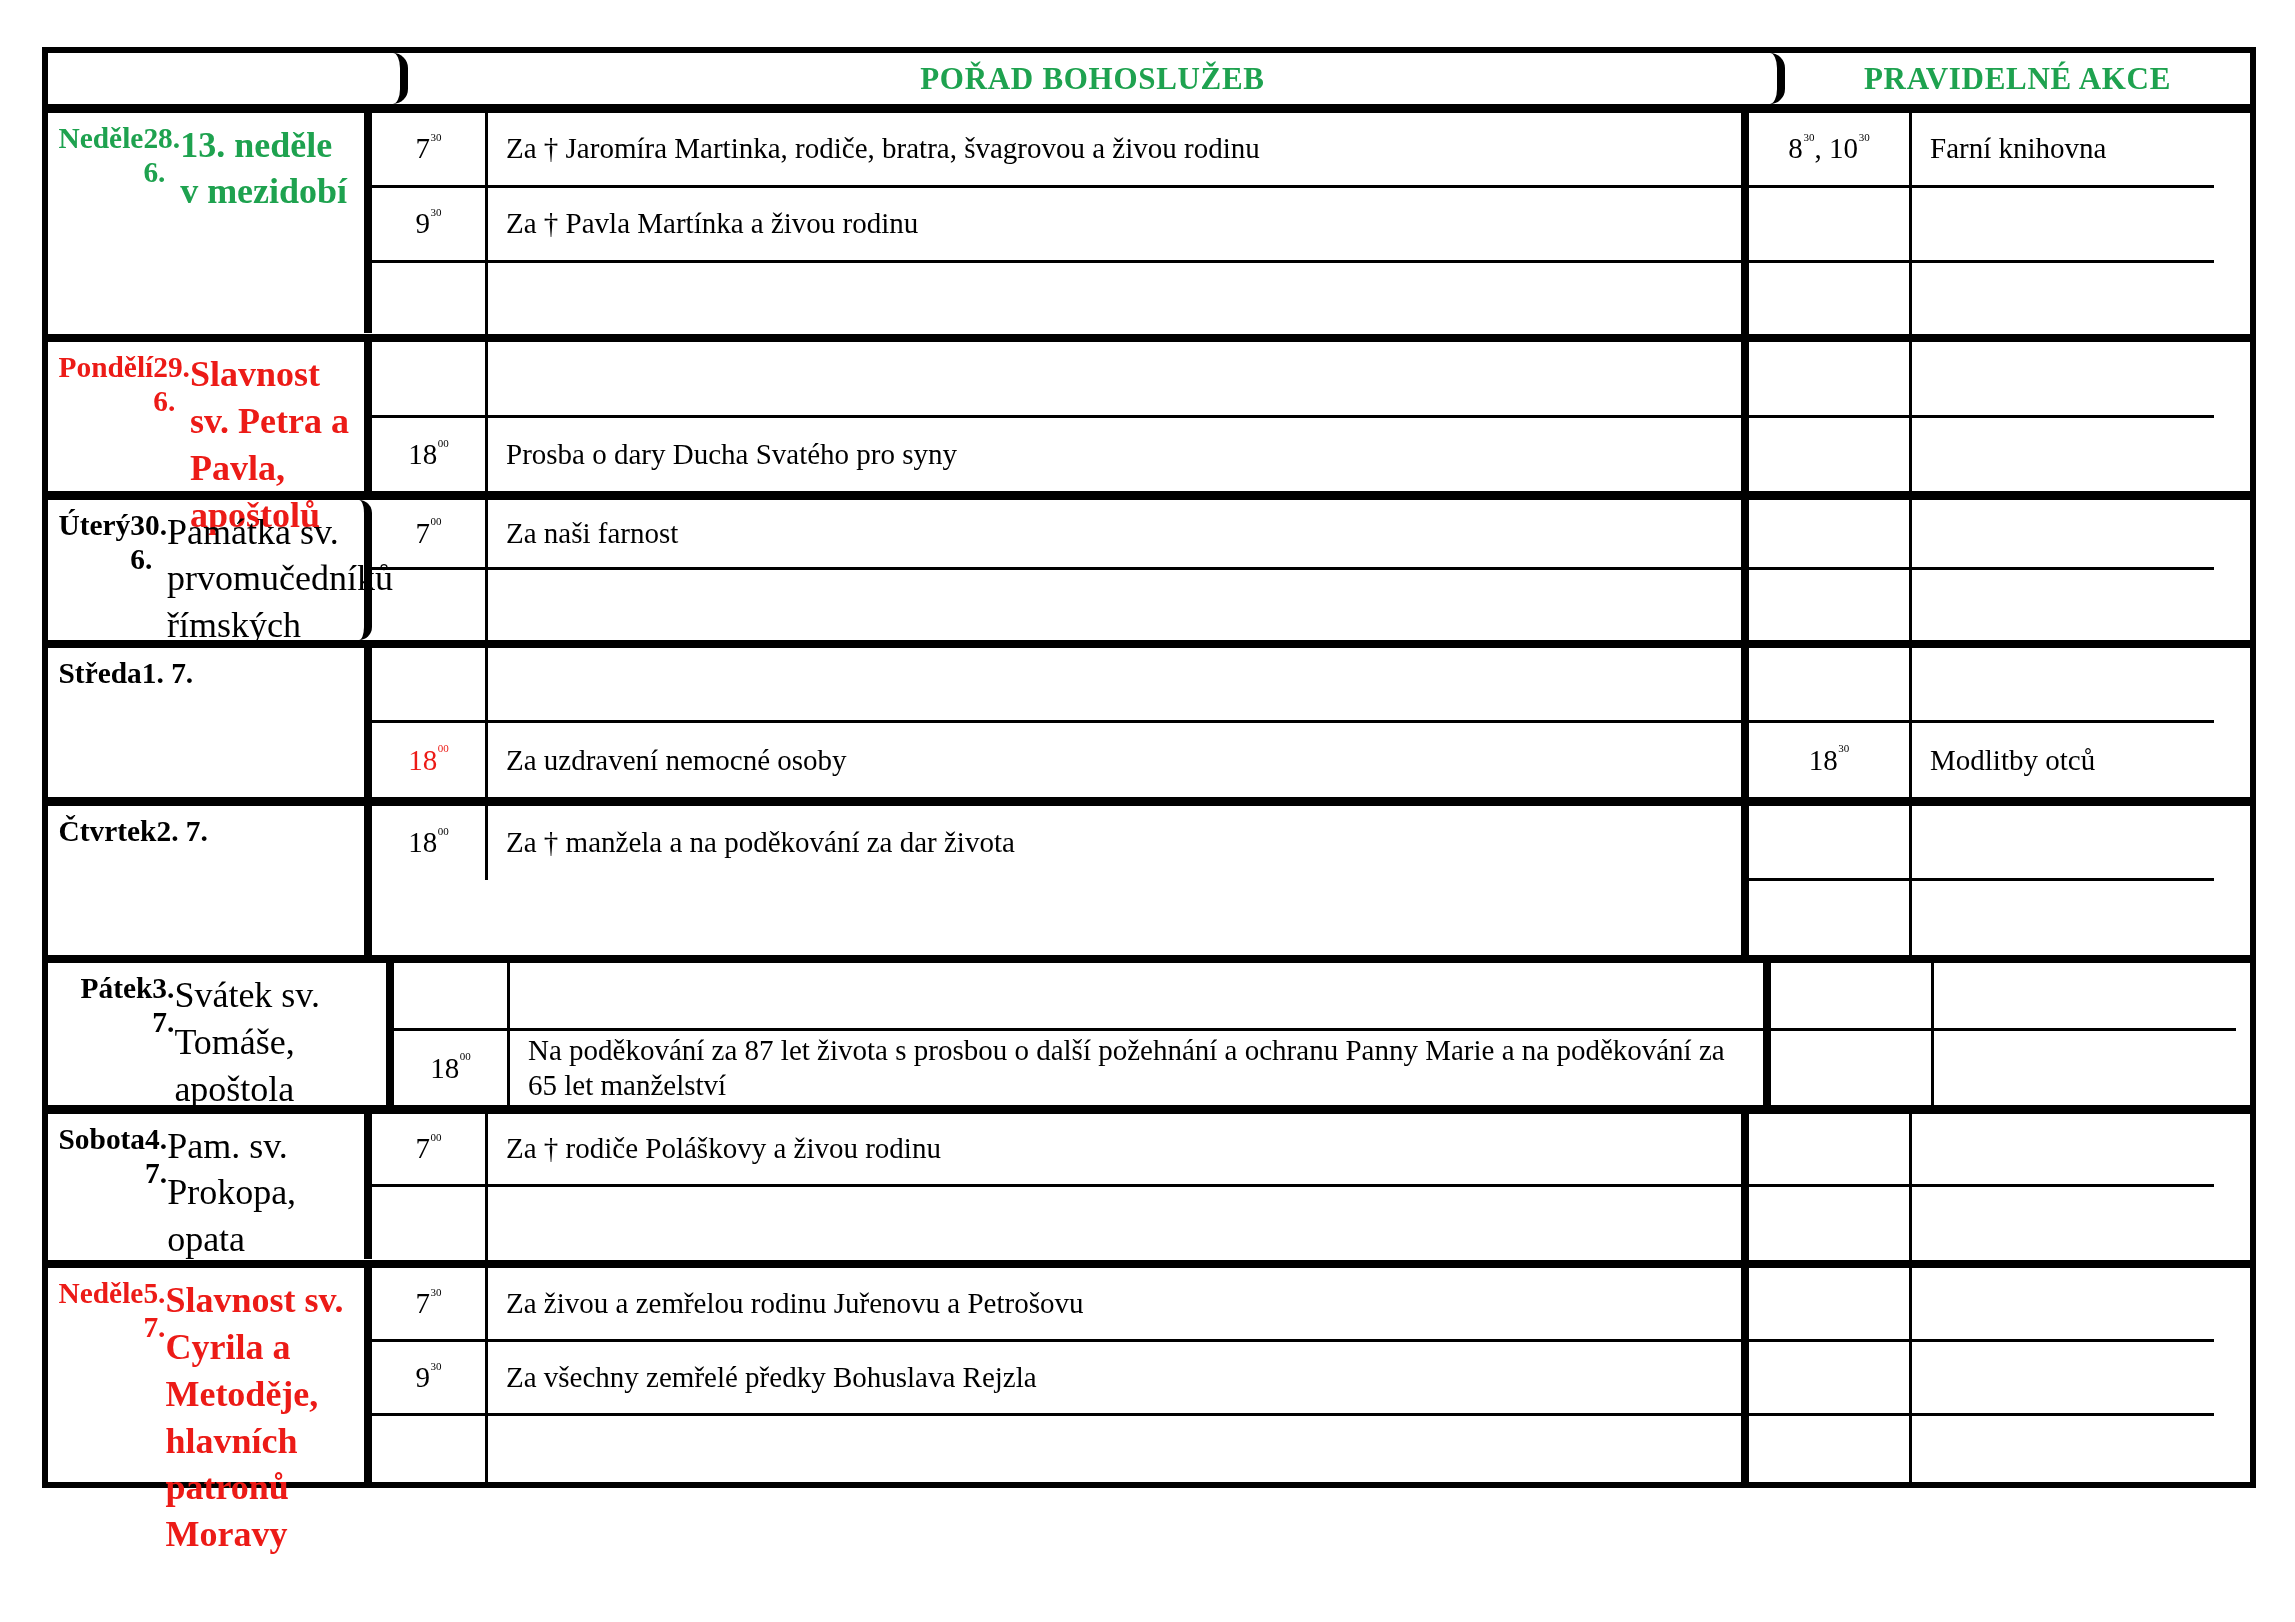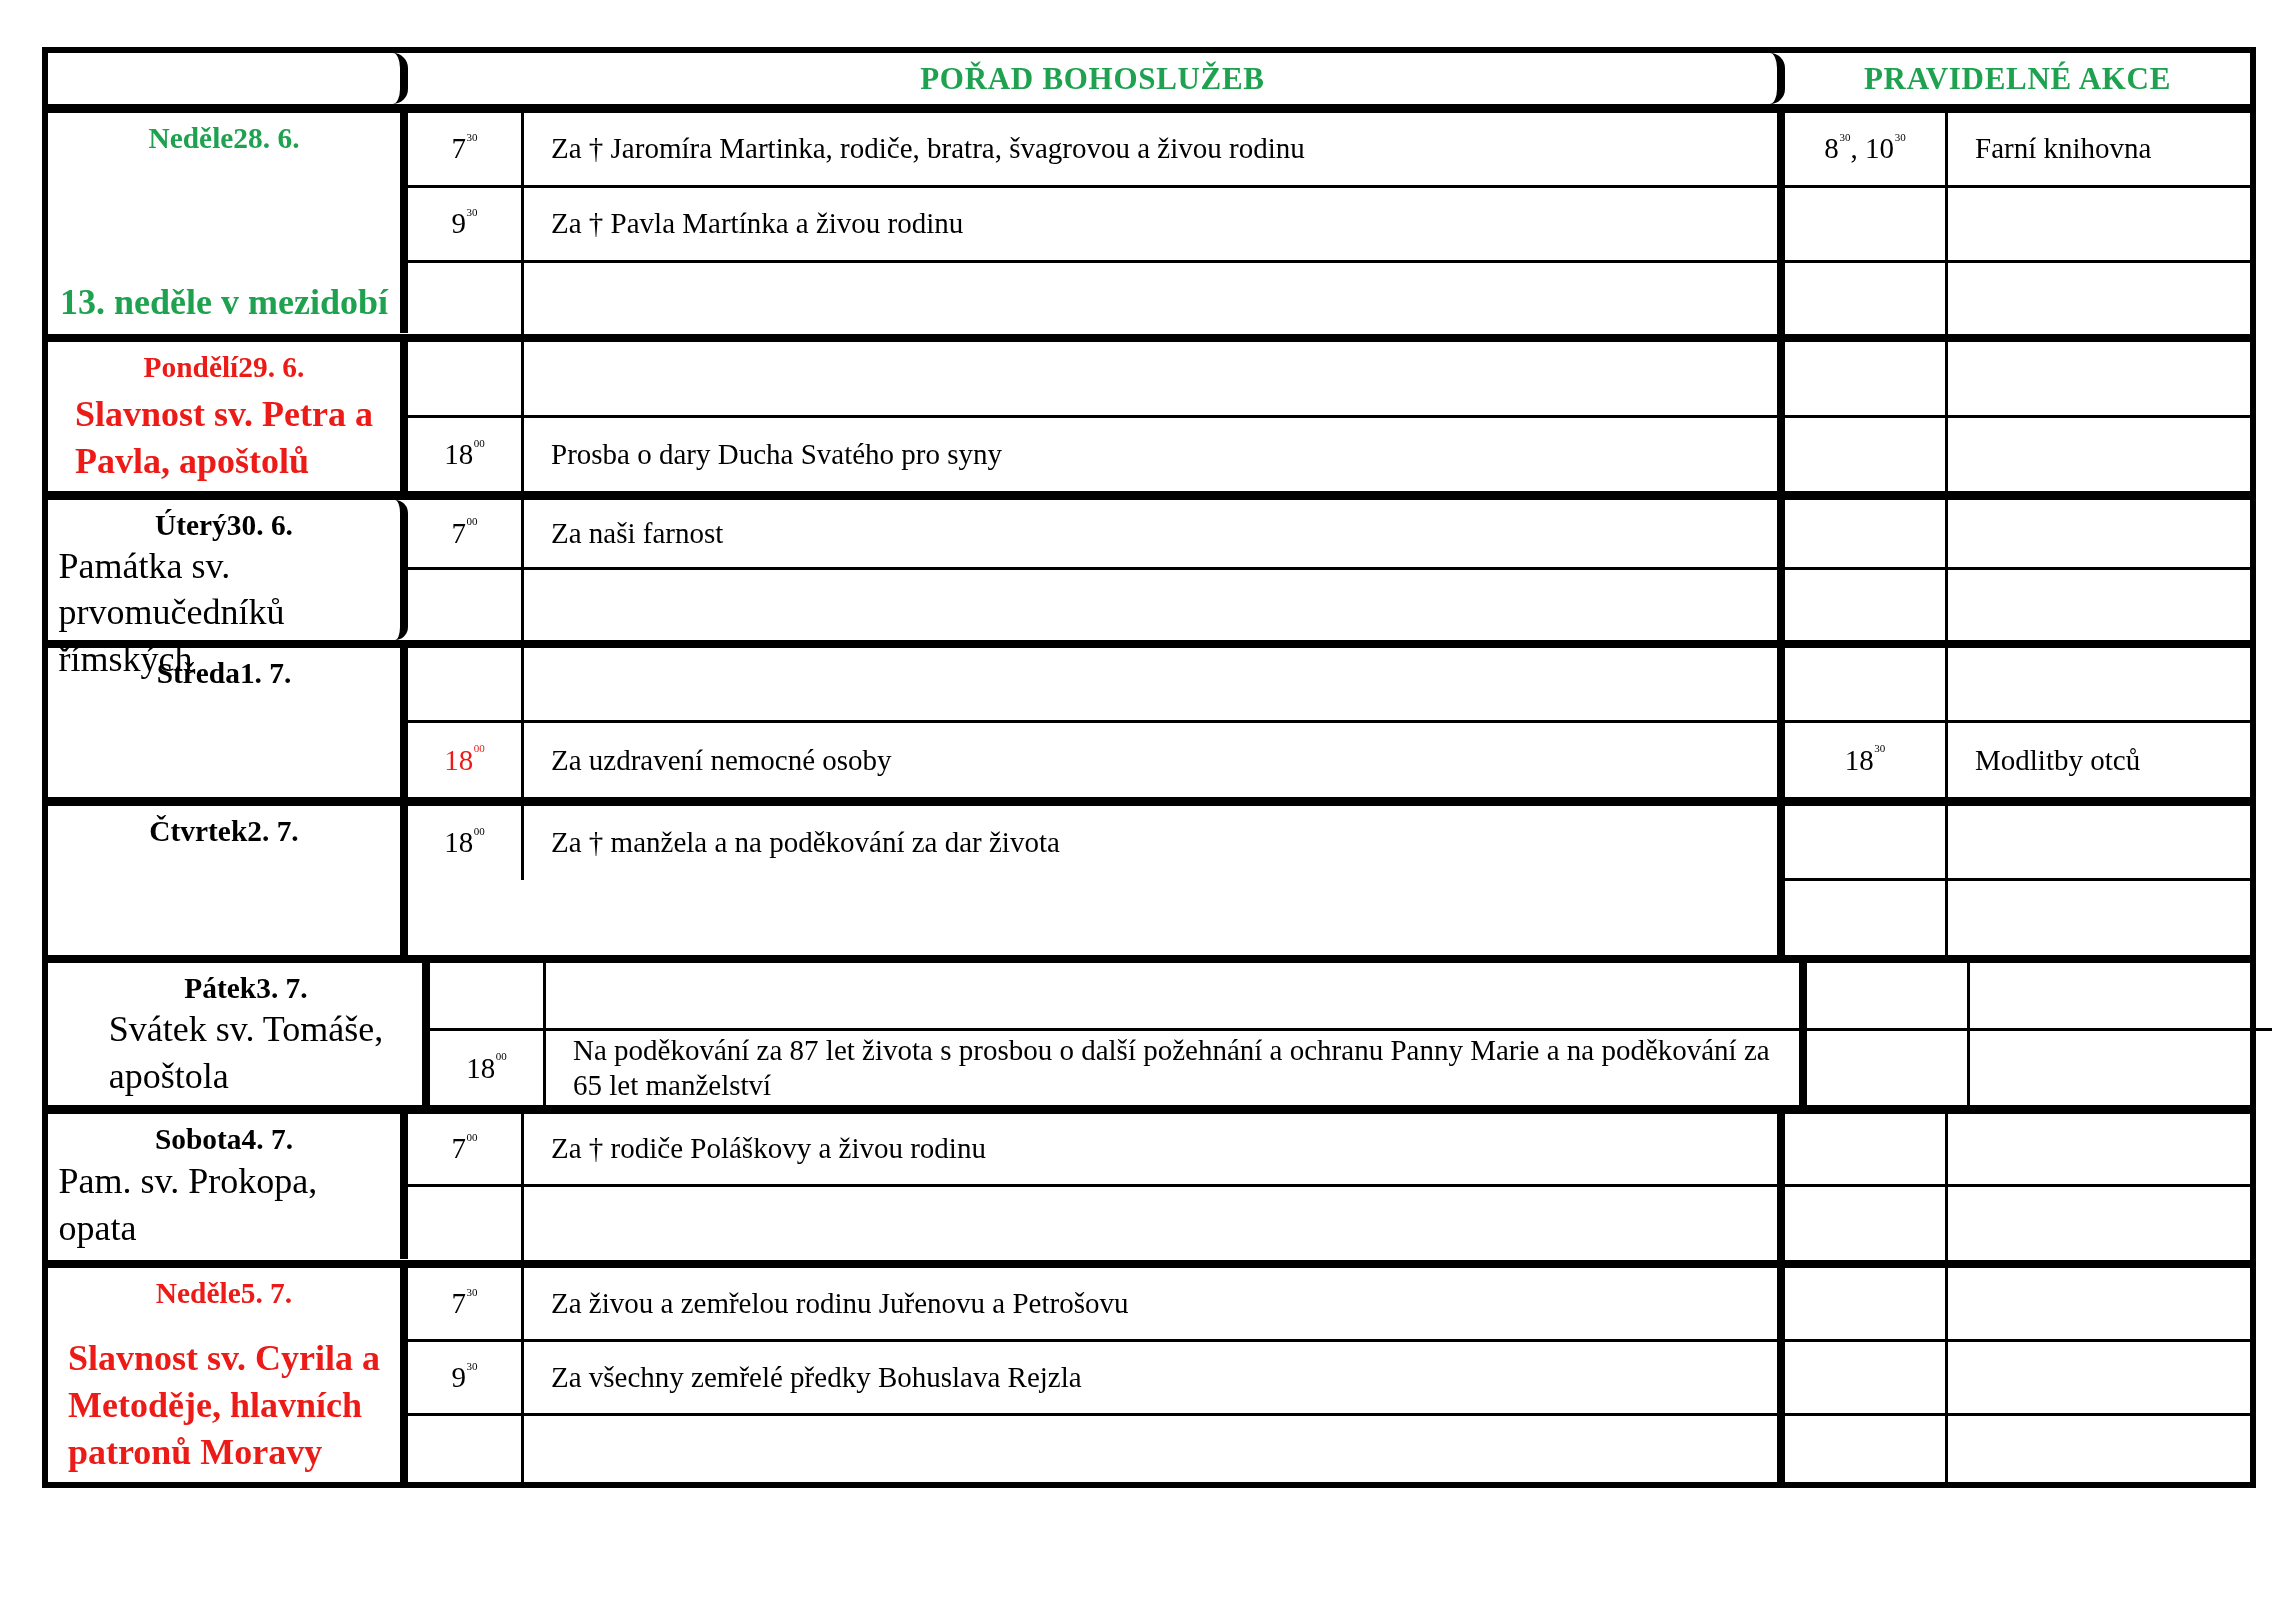--- a/index.html
+++ b/index.html
@@ -26,24 +26,24 @@
   .hcell.day   { width: 360px;  border-right: 8.5px solid #000; }
   .hcell.mid   { width: 1377px; border-right: 8.5px solid #000; }
   .hcell.right { width: 465px; }
   .htitle { font-size: 31px; font-weight: bold; letter-spacing: 0.7px; color: var(--green); }
   .hsep { height: 8.5px; background: #000; }
   .gsep { height: 8.5px; background: #000; }
 
   
   .grp { display: flex; }
   .daycell {
-    width: 360px; flex: none; box-sizing: border-box;
+    width: 324px; flex: none; box-sizing: border-box;
     border-right: 8.5px solid #000;
     padding: 9.2px 10.5px 6.5px 10.5px;
-    display: flex; flex-direction: column; justify-content: space-between; align-items: center;
+    display: flex; flex-direction: row; justify-content: space-between;
   }
   .dayhead { display: flex; justify-content: space-between; align-items: baseline; }
   .dayname, .daydate { font-size: 29.4px; font-weight: bold; line-height: 1.15; }
   .subtitle { font-size: 36px; line-height: 1.3; white-space: pre-line; }
   .subtitle.bold { font-weight: bold; }
 
   .gmid   { width: 1377px; flex: none; box-sizing: border-box; border-right: 8.5px solid #000; }
   .gright { width: 465px;  flex: none; box-sizing: border-box; }
   .mrow, .rrow { display: flex; box-sizing: border-box; }
   .bb { border-bottom: 3.9px solid #000; }
@@ -53,21 +53,21 @@
     display: flex; align-items: center; justify-content: center;
   }
   .rtcell {
     width: 163px; flex: none; box-sizing: border-box;
     border-right: 3.9px solid #000;
     display: flex; align-items: center; justify-content: center;
   }
   .dcell, .recell {
     flex: 1; box-sizing: border-box;
     display: flex; align-items: center;
-    padding: 0 27px; overflow: hidden;
+    padding: 0 18px; overflow: hidden;
   }
   .time, .etime { font-size: 29px; white-space: nowrap; }
   .time sup, .etime sup { font-size: 11px; position: relative; top: -0.62em; margin-left: 0.7px; }
   .intent, .event { font-size: 29px; line-height: 1.2; }
 
   .c-green { color: var(--green); }
   .c-red   { color: var(--red); }
   .c-black { color: #000; }
 </style>
 </head>

